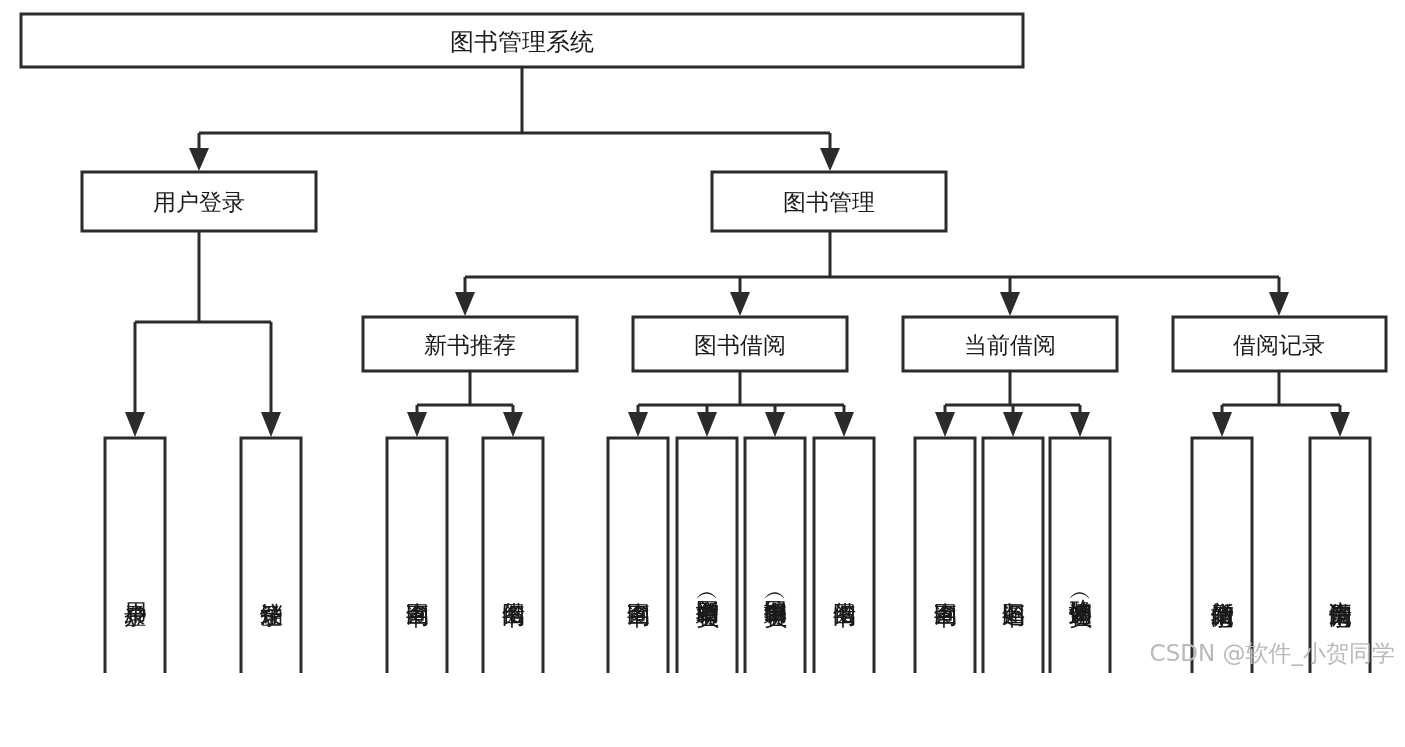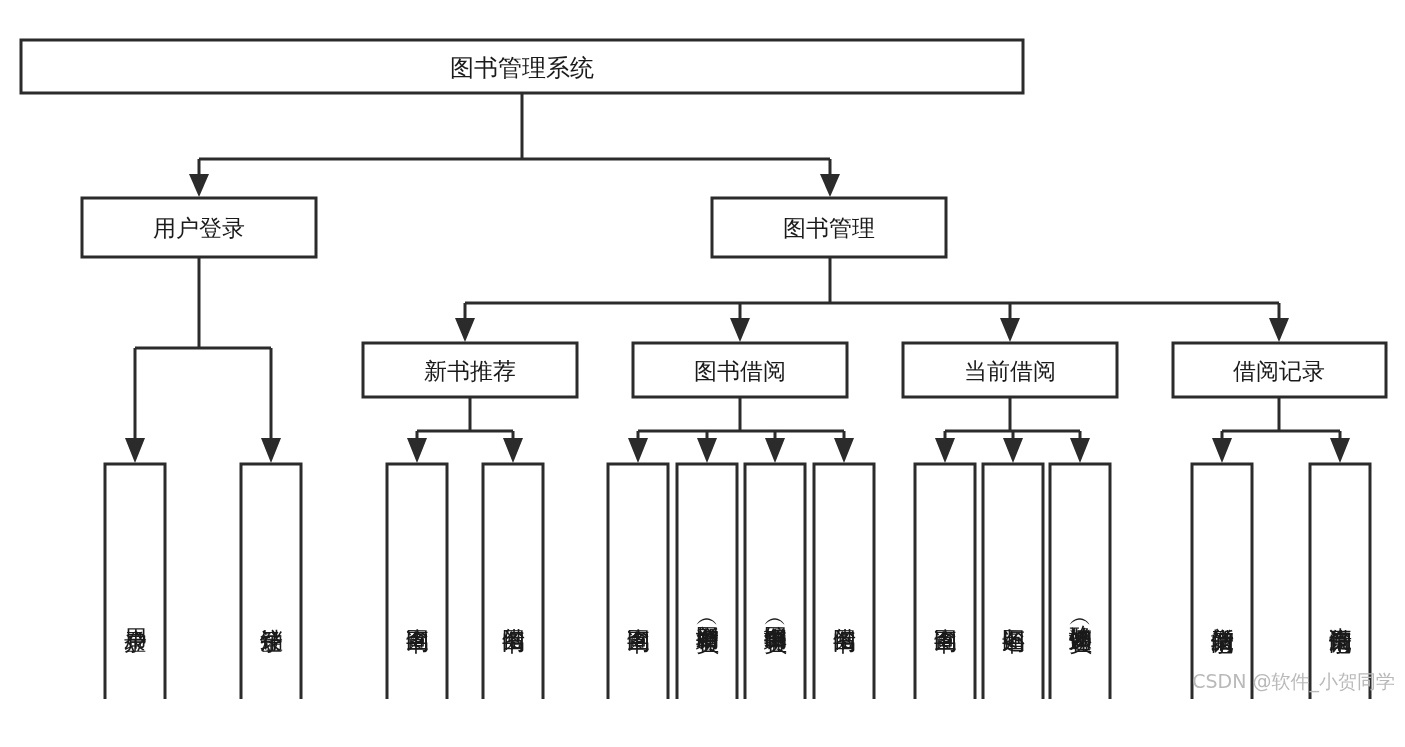--- a/index.html
+++ b/index.html
@@ -9,21 +9,20 @@
   }
   body {
     font-family: "DejaVu Sans", "Liberation Sans", sans-serif;
   }
   #diagram-root {
     position: relative;
     width: 1405px;
     height: 673px;
     background: #ffffff;
     overflow: hidden;
-    margin-top: 26px;
   }
   svg#diagram-svg {
     position: absolute;
     left: 0;
     top: 0;
     width: 1405px;
     height: 747px;
   }
   .node-box {
     fill: #ffffff;
@@ -72,21 +71,21 @@
     letter-spacing: 1px;
     color: #1a1a1a;
     white-space: nowrap;
     pointer-events: none;
   }
   #watermark {
     position: absolute;
     right: 10px;
     bottom: 4px;
     font-family: "DejaVu Sans", "Liberation Sans", sans-serif;
-    font-size: 19px;
+    font-size: 23px;
     color: #b9b9b9;
     white-space: nowrap;
   }
 </style>
 </head>
 <body>
 
 <div id="diagram-root">
 
   <svg id="diagram-svg" viewBox="0 0 1405 747">

